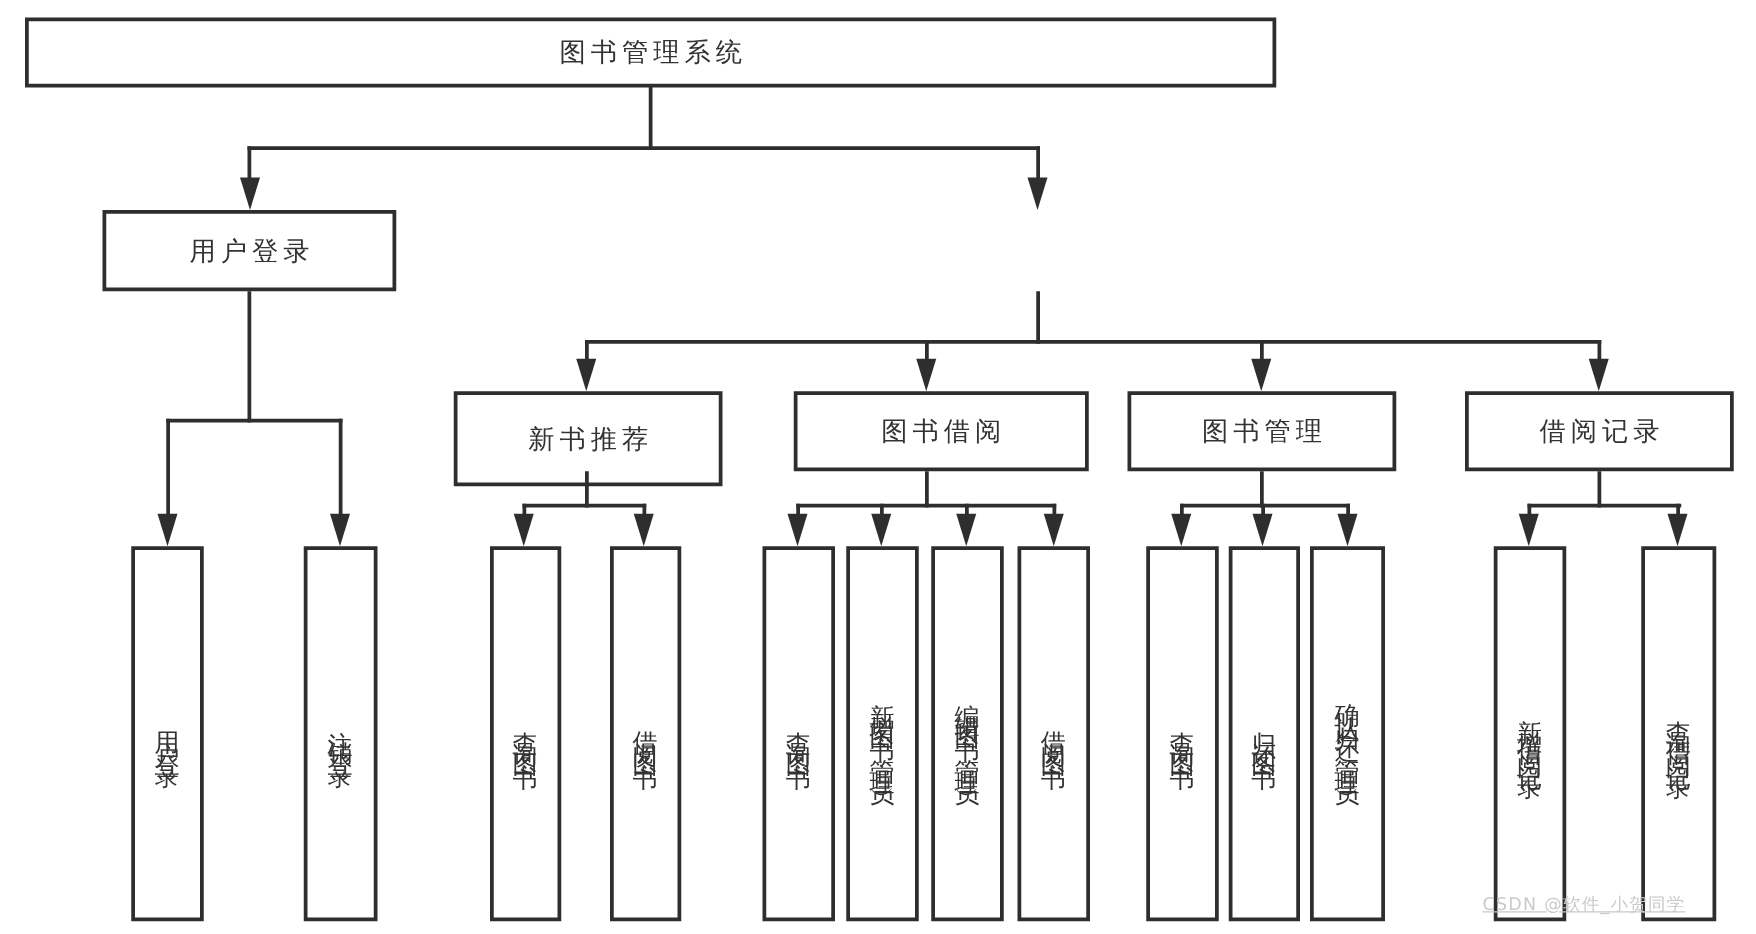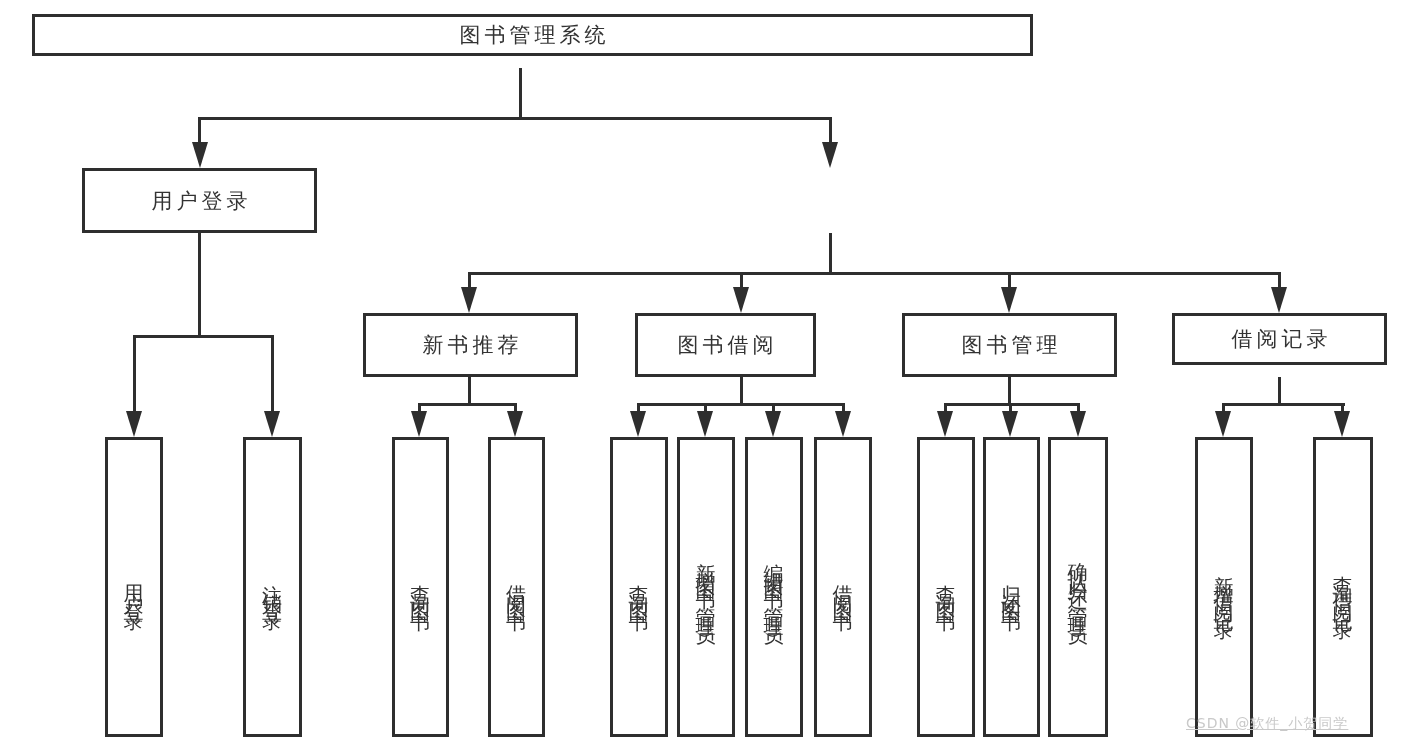--- a/index.html
+++ b/index.html
@@ -33,28 +33,28 @@
   .watermark{
     position:absolute;left:1186px;top:715px;
     font-size:14px;color:var(--wm);letter-spacing:1px;white-space:nowrap;text-decoration:underline;
   }
 </style>
 </head>
 <body>
 
 <div class="canvas">
 
-  <div class="box hbox" style="left:32px;top:14px;width:1001px;height:42px">图书管理系统</div>
+  <div class="box hbox" style="left:20px;top:14px;width:1001px;height:56px">图书管理系统</div>
 
   <div class="box hbox" style="left:82px;top:168px;width:235px;height:65px">用户登录</div>
 
-  <div class="box hbox" style="left:363px;top:313px;width:215px;height:64px">新书推荐</div>
-  <div class="box hbox" style="left:635px;top:313px;width:181px;height:64px">图书借阅</div>
+  <div class="box hbox" style="left:363px;top:313px;width:215px;height:76px">新书推荐</div>
+  <div class="box hbox" style="left:635px;top:313px;width:236px;height:64px">图书借阅</div>
   <div class="box hbox" style="left:902px;top:313px;width:215px;height:64px">图书管理</div>
-  <div class="box hbox" style="left:1172px;top:313px;width:215px;height:52px">借阅记录</div>
+  <div class="box hbox" style="left:1172px;top:313px;width:215px;height:64px">借阅记录</div>
 
   <div class="box vbox" style="left:105px;top:437px;width:58px;height:300px">用户登录</div>
   <div class="box vbox" style="left:243px;top:437px;width:59px;height:300px">注销登录</div>
 
   <div class="box vbox" style="left:392px;top:437px;width:57px;height:300px">查询图书</div>
   <div class="box vbox" style="left:488px;top:437px;width:57px;height:300px">借阅图书</div>
 
   <div class="box vbox" style="left:610px;top:437px;width:58px;height:300px">查询图书</div>
   <div class="box vbox" style="left:677px;top:437px;width:58px;height:300px">新增图书（管理员）</div>
   <div class="box vbox" style="left:745px;top:437px;width:58px;height:300px">编辑图书（管理员）</div>

